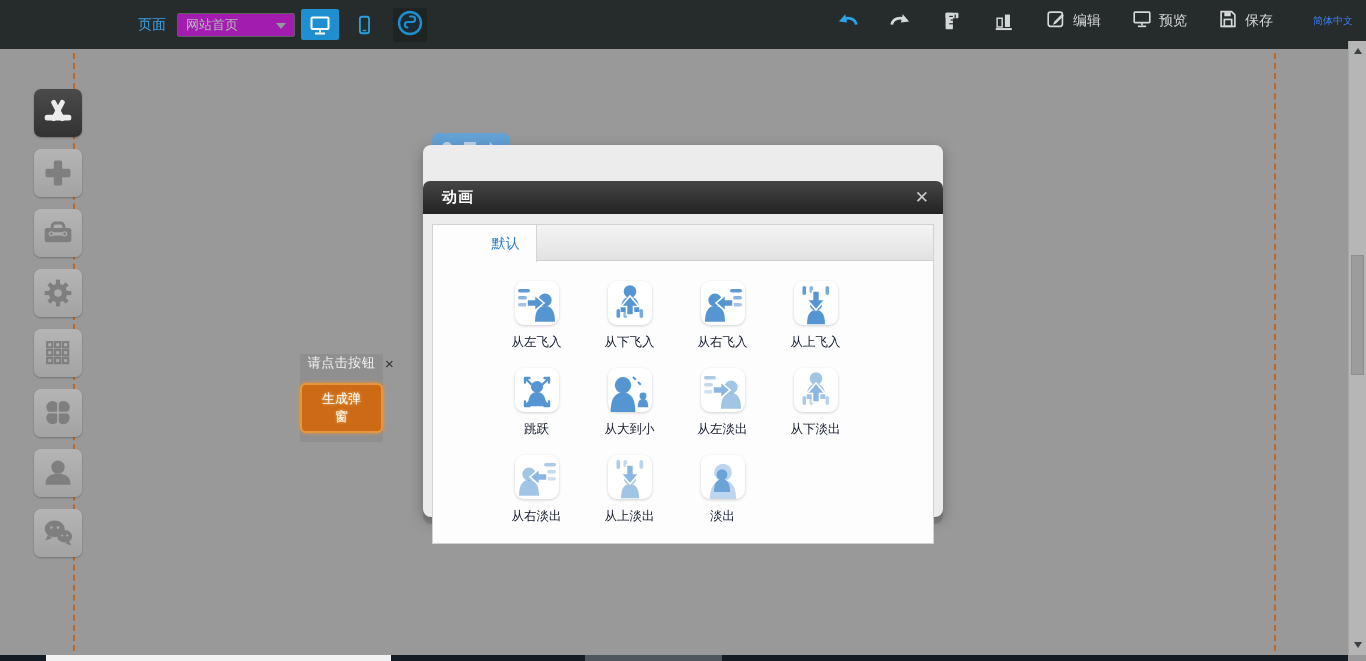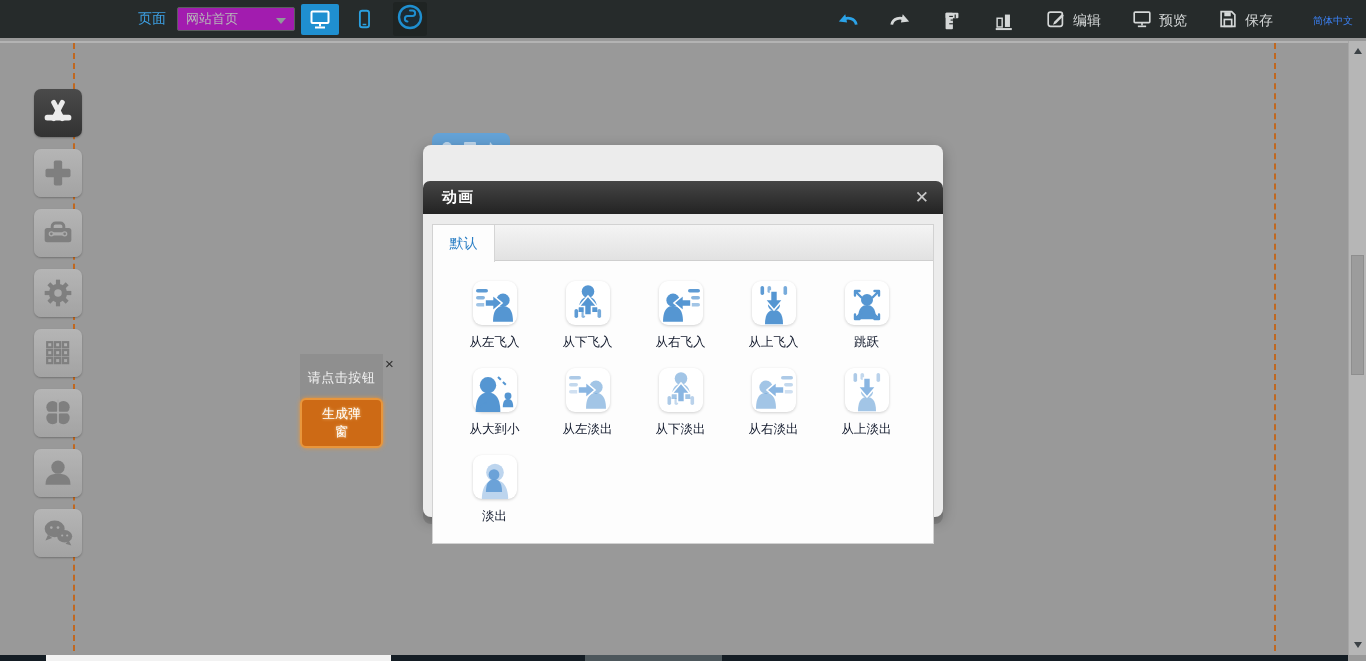--- a/index.html
+++ b/index.html
@@ -1,21 +1,21 @@
 <!DOCTYPE html>
 <html><head>
 <meta charset="utf-8">
 <style>
   * { box-sizing: border-box; margin: 0; padding: 0; }
   html,body { width:1366px; height:661px; overflow:hidden; }
   body { font-family:"Liberation Sans","DejaVu Sans",sans-serif; background:#999; }
   #app { position:relative; width:1366px; height:661px; overflow:hidden; }
 
   
-  .topbar { position:absolute; top:0; left:0; width:1366px; height:38px;
+  .topbar { position:absolute; top:0; left:0; width:1366px; height:49px;
     background:#262b2b; display:flex; align-items:center; z-index:50; }
   .tb-left { display:flex; align-items:center; margin-left:138px; }
   .page-label { color:#3da0e3; font-size:14px; margin-right:11px; }
   .page-select { width:118px; height:24px; background:#a21caf; border:1px solid #5a5f5e;
     border-radius:2px; display:flex; align-items:center; justify-content:space-between;
     padding:0 8px; color:#b7bab9; font-size:13px; cursor:pointer; }
   .dev-btn { width:38px; height:31px; display:flex; align-items:center; justify-content:center;
     margin-left:6px; border-radius:2px; cursor:pointer; }
   .dev-btn.active { background:#1f8fd0; }
   .dev-btn svg, .tb-ic svg { display:block; }
@@ -36,21 +36,21 @@
   .sidebar { position:absolute; left:34px; top:46px; width:48px; z-index:10; }
   .sb-btn { width:48px; height:48px; margin-bottom:12px; border-radius:7px; cursor:pointer;
     background:linear-gradient(#b5b5b5,#a3a3a3); box-shadow:0 1px 2px rgba(0,0,0,.25);
     display:flex; align-items:center; justify-content:center; }
   .sb-btn.active { background:linear-gradient(#4a4a4a,#323232); }
   .sb-btn svg { width:40px; height:40px; display:block; }
 
   
   .widget { position:absolute; left:300px; top:311px; width:83px; height:88px;
     background:#8f8f8f; z-index:5; text-align:center; }
-  .widget-prompt { color:#f2f2f2; font-size:13px; margin-top:15px; letter-spacing:.5px; }
+  .widget-prompt { color:#f2f2f2; font-size:13px; letter-spacing:.5px; }
   .widget-btn { display:inline-block; margin-top:11px; padding:5px 17px; font-size:13px;
     color:#fff; background:#cd6a15; border:2px solid #e8963c; border-radius:6px;
     box-shadow:0 0 4px #e8963c; cursor:pointer; text-shadow:0 0 3px #ffd9a0; }
   .widget-close { position:absolute; left:85px; top:2px; color:#2e2e2e; font-size:15px;
     cursor:pointer; line-height:1; }
 
   
   .peek { position:absolute; left:432px; top:90px; width:78px; height:24px;
     background:#64a2d6; border-radius:7px 7px 0 0; z-index:6; }
   .peek svg { display:block; margin:3px 0 0 6px; }
@@ -58,21 +58,21 @@
   
   .modal { position:absolute; left:423px; top:102px; width:520px; height:372px;
     background:#ececec; border-radius:8px; z-index:20;
     box-shadow:0 7px 0 rgba(0,0,0,.13), 0 4px 14px rgba(0,0,0,.3); }
   .modal-title { height:33px; border-radius:7px 7px 0 0;
     background:linear-gradient(#454545,#232323); display:flex; align-items:center;margin-top:36px; }
   .modal-title-text { color:#fff; font-size:15px; font-weight:bold; margin-left:19px; letter-spacing:1px; }
   .modal-close { margin-left:auto; margin-right:14px; color:#c9c9c9; font-size:17px;
     font-weight:bold; cursor:pointer; line-height:1; }
   .modal-body { padding:10px 9px 9px 9px; }
-  .panel { background:#fdfdfd; border:1px solid #d2d2d2; height:320px; }
+  .panel { background:#fdfdfd; border:1px solid #d2d2d2; height:320px;padding-left:42px; }
   .tabstrip { height:36px; background:linear-gradient(#f4f4f4,#e2e2e2);
     border-bottom:1px solid #cfcfcf; display:flex; }
   .tab { width:62px; height:36px; display:flex; align-items:center; justify-content:center;
     font-size:14px; cursor:pointer; color:#666; }
   .tab.active { background:#fdfdfd; color:#2b7fc5; border-right:1px solid #d5d5d5;
     margin-bottom:-1px; height:37px; }
   .grid { display:flex; flex-wrap:wrap; padding:20px 0 0 15px; }
   .anim-item { width:93px; height:87px; text-align:center; cursor:pointer; }
   .anim-tile { width:44px; height:44px; margin:0 auto; background:#fff; border-radius:9px;
     box-shadow:0 1px 3px rgba(0,0,0,.18); }

